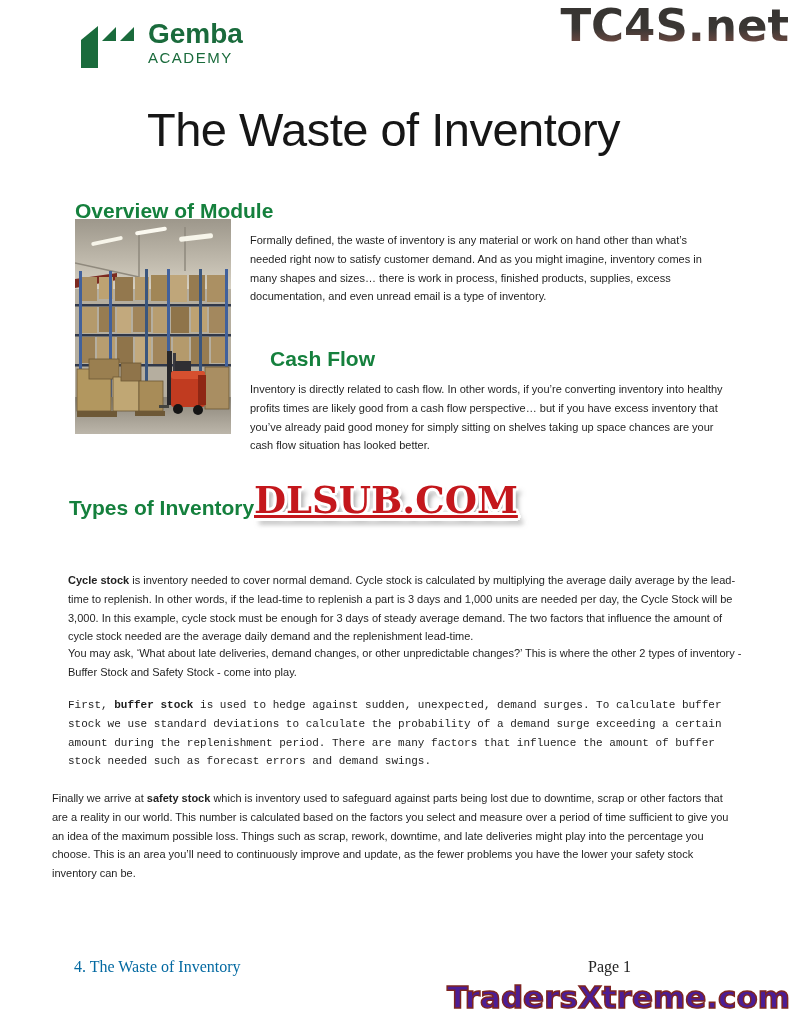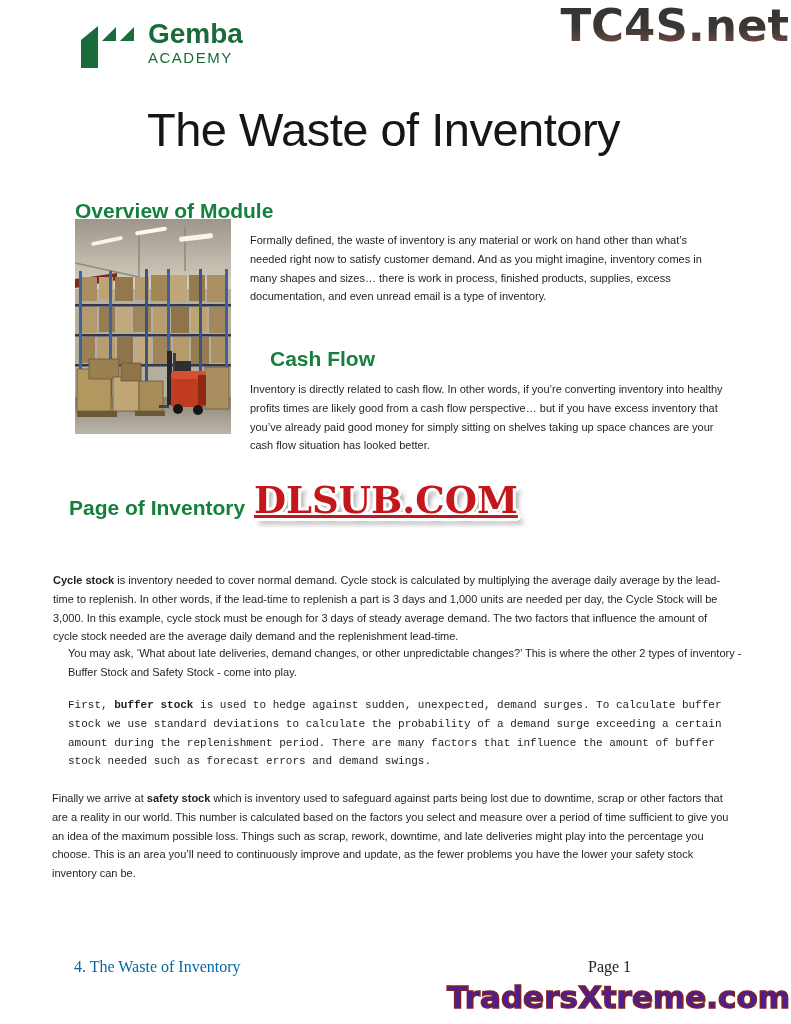--- a/index.html
+++ b/index.html
@@ -46,21 +46,21 @@
   .h-overview{left:75px;top:182px;}
   .h-cashflow{left:250px;top:330px;margin-left:20px;}
   .h-types{left:69px;top:479px;}
   
   .photo{position:absolute;left:75px;top:219px;width:156px;height:215px;}
   .photo svg{display:block;}
   
   .para{position:absolute;font-size:11px;line-height:18.8px;color:#1f1f1f;}
   .p-overview{left:250px;top:220px;width:474px;}
   .p-cashflow{left:250px;top:369px;width:474px;}
-  .p-cycle{left:53px;top:523px;width:678px;margin-top:48px;}
+  .p-cycle{left:68px;top:523px;width:678px;margin-top:48px;}
   .p-ask{left:68px;top:633px;width:678px;}
   .p-buffer{left:68px;top:685px;width:678px;font-family:Liberation Mono, monospace;}
   .p-safety{left:52px;top:778px;width:678px;}
   .lead{font-weight:bold;}
   
   .footer-left{position:absolute;left:74px;top:958px;font-family:"Liberation Serif",serif;font-size:16px;color:#0369a1;}
   .footer-page{position:absolute;left:588px;top:958px;font-family:"Liberation Serif",serif;font-size:16px;color:#222;}
 </style>
 </head>
 <body>
@@ -165,21 +165,21 @@
       <circle cx="123" cy="191" r="5" fill="#151515"></circle>
     </g>
   </svg>
 </div>
 
 <p class="para p-overview">Formally defined, the waste of inventory is any material or work on hand other than what’s needed right now to satisfy customer demand.  And as you might imagine, inventory comes in many shapes and sizes… there is work in process, finished products, supplies, excess documentation, and even unread email is a type of inventory.</p>
 
 <h2 class="h-green h-cashflow">Cash Flow</h2>
 <p class="para p-cashflow">Inventory is directly related to cash flow.  In other words, if you’re converting inventory into healthy profits times are likely good from a cash flow perspective… but if you have excess inventory that you’ve already paid good money for simply sitting on shelves taking up space chances are your cash flow situation has looked better.</p>
 
-<h2 class="h-green h-types">Page of Inventory</h2>
+<h2 class="h-green h-types">Types of Inventory</h2>
 <div class="wm-mid">DLSUB.COM</div>
 
 <p class="para p-cycle"><span class="lead">Cycle stock</span><span> is inventory needed to cover normal demand. Cycle stock is calculated by multiplying the average daily average by the lead-time to replenish. In other words, if the lead-time to replenish a part is 3 days and 1,000 units are needed per day, the Cycle Stock will be 3,000. In this example, cycle stock must be enough for 3 days of steady average demand. The two factors that influence the amount of cycle stock needed are the average daily demand and the replenishment lead-time.</span></p>
 
 <p class="para p-ask">You may ask, ‘What about late deliveries, demand changes, or other unpredictable changes?’ This is where the other 2 types of inventory - Buffer Stock and Safety Stock - come into play.</p>
 
 <p class="para p-buffer"><span>First, </span><span class="lead">buffer stock</span><span> is used to hedge against sudden, unexpected, demand surges.  To calculate buffer stock we use standard deviations to calculate the probability of a demand surge exceeding a certain amount during the replenishment period.  There are many factors that influence the amount of buffer stock needed such as forecast errors and demand swings.</span></p>
 
 <p class="para p-safety"><span>Finally we arrive at </span><span class="lead">safety stock</span><span> which is inventory used to safeguard against parts being lost due to downtime, scrap or other factors that are a reality in our world.  This number is calculated based on the factors you select and measure over a period of time sufficient to give you an idea of the maximum possible loss. Things such as scrap, rework, downtime, and late deliveries might play into the percentage you choose. This is an area you’ll need to continuously improve and update, as the fewer problems you have the lower your safety stock inventory can be.</span></p>
 

